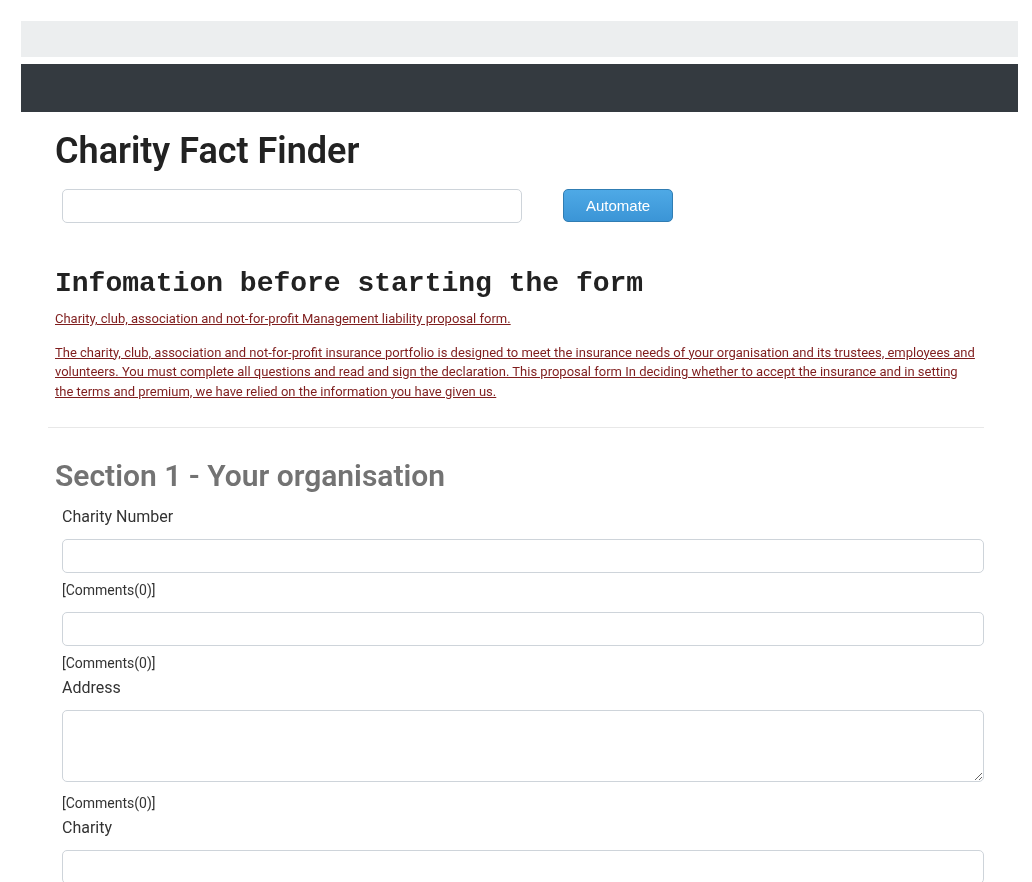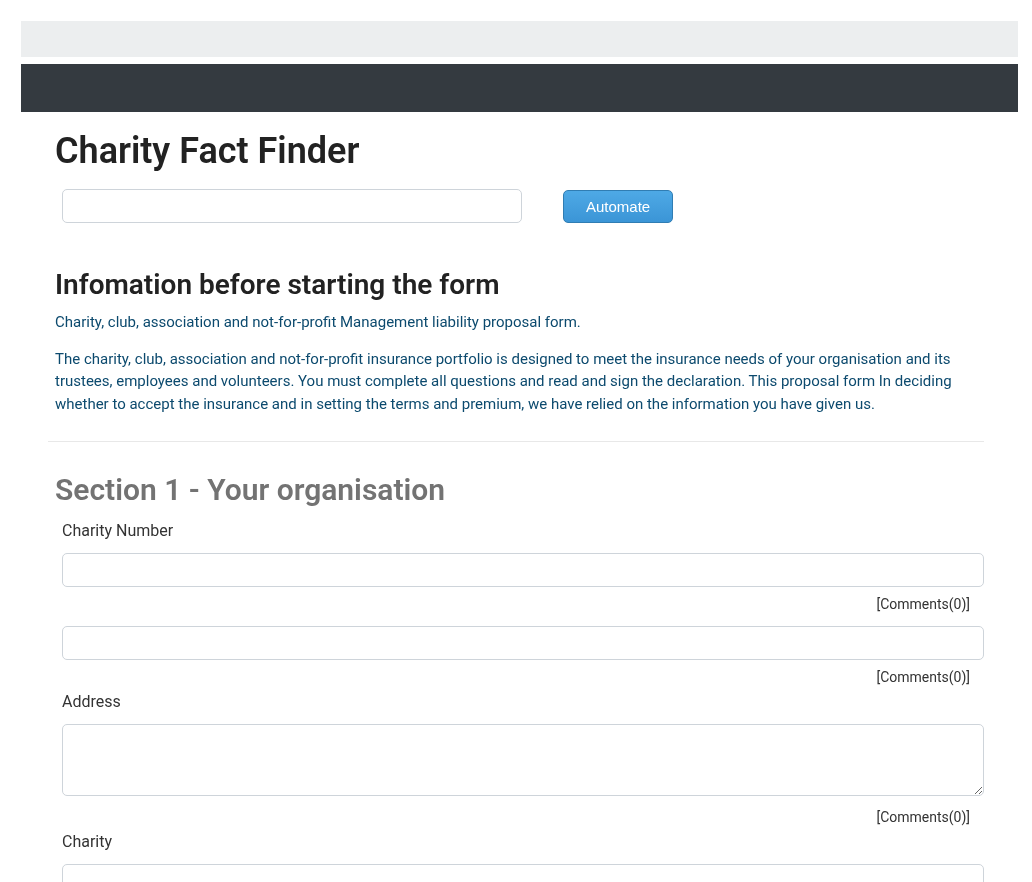--- a/index.html
+++ b/index.html
@@ -29,21 +29,21 @@
     }
     .page-title {
       font-size: 36px;
       font-weight: 600;
       color: #222;
       margin-top: 18px;
       margin-bottom: 10px;
     }
     .search-row {
       display: flex;
-      align-items: center;
+      align-items: flex-start;
       gap: 30px;
       margin-bottom: 38px;
     }
     .search-input {
       width: 460px;
       height: 34px;
       border: 1px solid #ced4da;
       border-radius: 5px;
       padding: 6px 10px;
       font-size: 15px;
@@ -57,26 +57,28 @@
       padding: 7px 22px;
       border-radius: 5px;
       cursor: pointer;
       margin-left: 4px;
     }
     .section-heading {
       font-size: 28px;
       font-weight: 600;
       color: #222;
       margin-bottom: 10px;
+      font-family: Liberation Mono, monospace;
     }
     .info-text {
-      font-size: 15px;
-      color: #0c4a6e;
+      font-size: 13px;
+      color: #7f1d1d;
       margin-bottom: 14px;
       line-height: 1.5;
+      text-decoration: underline;
     }
     .info-text:last-of-type {
       margin-bottom: 26px;
     }
     hr.divider {
       border: none;
       border-top: 1px solid #e8e8e8;
       margin: 20px 0 30px 0;
     }
     .section1-heading {
@@ -106,21 +108,21 @@
       width: 100%;
       height: 72px;
       border: 1px solid #ced4da;
       border-radius: 5px;
       padding: 6px 10px;
       font-size: 15px;
       resize: vertical;
       font-family: inherit;
     }
     .comments-link {
-      text-align: right;
+      text-align: left;
       font-size: 14px;
       color: #333;
       margin-top: 2px;
       margin-bottom: 6px;
       cursor: pointer;
     }
   </style>
 </head>
 <body>
 

